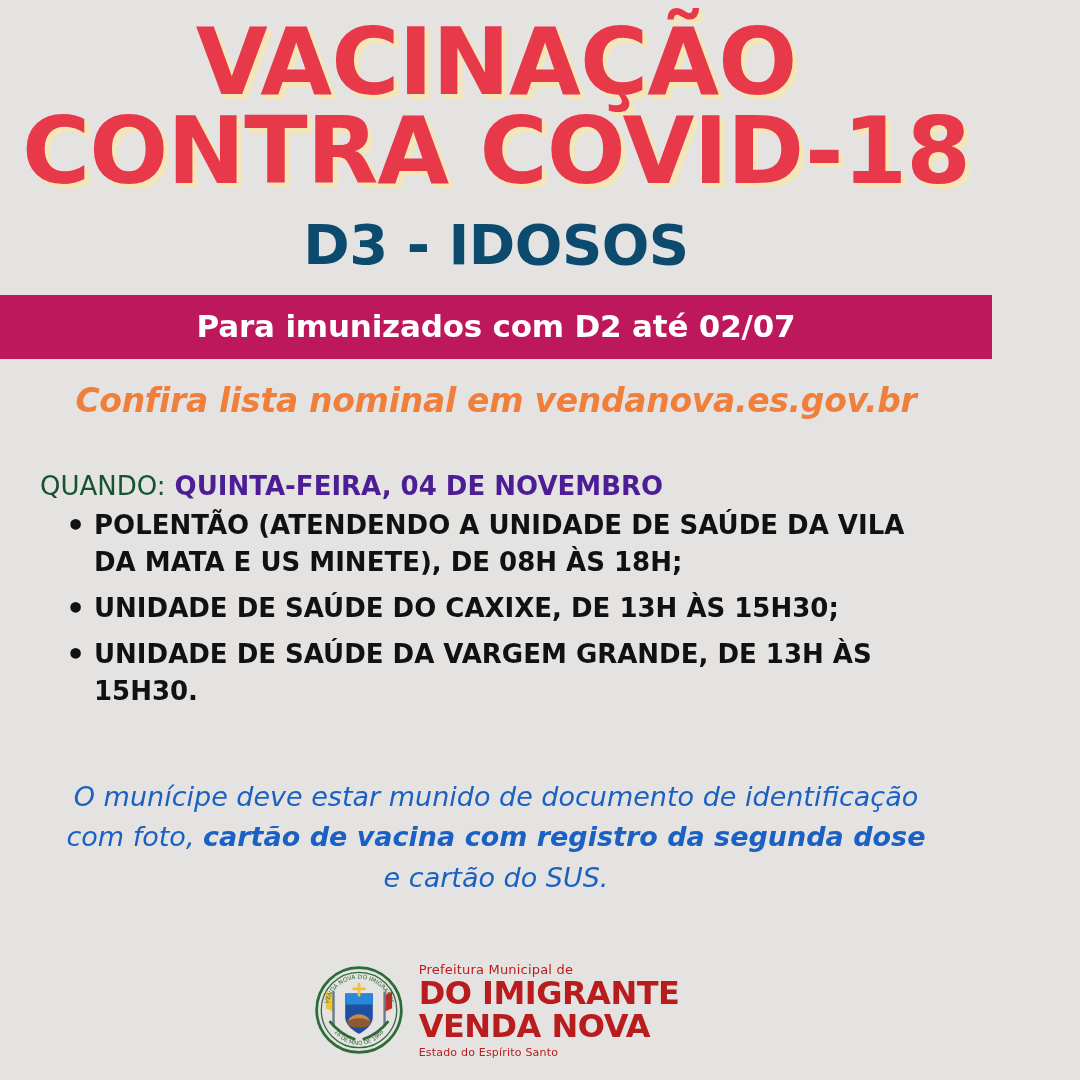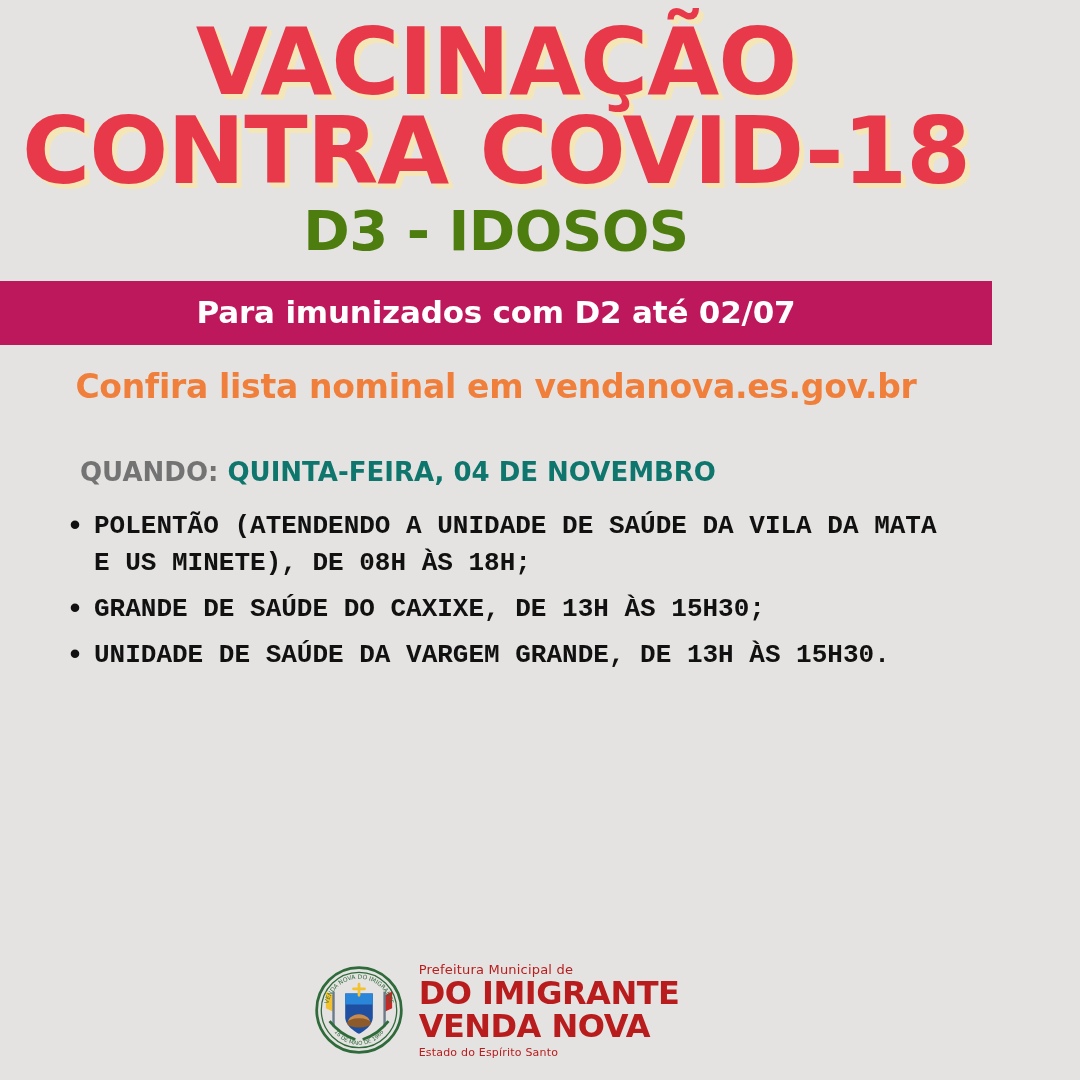--- a/index.html
+++ b/index.html
@@ -41,26 +41,26 @@
     text-shadow:
        3px 3px 0 #f5e6b8,
        4px 4px 0 #f5e6b8,
        5px 5px 0 #f5e6b8;
     white-space: nowrap;
   }
 
   .headline .line2 { display: block; }
 
   .subhead {
-    margin-top: 6px;
+    margin-top: 20px;
     font-family: "DejaVu Sans", sans-serif;
     font-weight: bold;
     font-size: 56px;
     line-height: 1;
-    color: #4d7c0f;
+    color: #0c4a6e;
     letter-spacing: -0.5px;
   }
 
   
   .blue-bar {
     margin-top: 22px;
     width: 100%;
     background: #be185d;
     color: #ffffff;
     text-align: center;
@@ -73,50 +73,49 @@
 
   
   .orange-line {
     text-align: center;
     color: #f07f3c;
     font-family: "DejaVu Sans", sans-serif;
     font-weight: bold;
     font-size: 33px;
     letter-spacing: -0.3px;
     padding: 22px 0 0 0;
+    font-style: italic;
   }
 
   
   .details {
     padding: 48px 42px 0 40px;
     color: #111111;
     font-family: "DejaVu Sans", sans-serif;
     font-size: 26px;
     font-weight: bold;
     line-height: 1.42;
   }
 
   .row-label {
-    color: #737373;
-    font-weight: bold;
-    margin-left: 40px;
+    color: #14532d;
+    font-weight: normal;
   }
 
   .row-value {
-    color: #0f766e;
+    color: #4c1d95;
     font-weight: bold;
   }
 
   .detail-line { margin-bottom: 2px; }
 
   ul.locations {
     list-style: none;
-    margin: 18px 0 0 0;
+    margin: 3px 0 0 0;
     padding: 0 0 0 22px;
-    font-family: Liberation Mono, monospace;
   }
 
   ul.locations li {
     position: relative;
     padding-left: 32px;
     margin-bottom: 9px;
     font-size: 26px;
     line-height: 1.42;
     color: #111111;
     font-weight: bold;
@@ -209,25 +208,29 @@
   <div class="orange-line">Confira lista nominal em vendanova.es.gov.br</div>
 
   <div class="details">
     <div class="detail-line">
       <span class="row-label">QUANDO:</span>
       <span class="row-value">QUINTA-FEIRA, 04 DE NOVEMBRO</span>
     </div>
 
     <ul class="locations">
       <li>POLENTÃO (ATENDENDO A UNIDADE DE SAÚDE DA VILA DA MATA E US MINETE), DE 08H ÀS 18H;</li>
-      <li>GRANDE DE SAÚDE DO CAXIXE, DE 13H ÀS 15H30;</li>
+      <li>UNIDADE DE SAÚDE DO CAXIXE, DE 13H ÀS 15H30;</li>
       <li>UNIDADE DE SAÚDE DA VARGEM GRANDE, DE 13H ÀS 15H30.</li>
     </ul>
   </div>
 
+  <div class="note">
+    <span>O munícipe deve estar munido de documento de identificação com foto,</span>
+    <b>cartão de vacina com registro da segunda dose</b><span> e cartão do SUS.</span>
+  </div>
 
   <div class="footer">
     <div class="crest">
       <svg viewBox="0 0 100 100" width="92" height="92" aria-hidden="true">
 
         <circle cx="50" cy="50" r="46" fill="none" stroke="#2f6b3a" stroke-width="3"></circle>
         <circle cx="50" cy="50" r="41" fill="none" stroke="#2f6b3a" stroke-width="1.4"></circle>
 
         <path d="M22 34 L14 30 L14 48 L22 52 Z" fill="#f2c230"></path>
         <path d="M78 34 L86 30 L86 48 L78 52 Z" fill="#c62828"></path>

